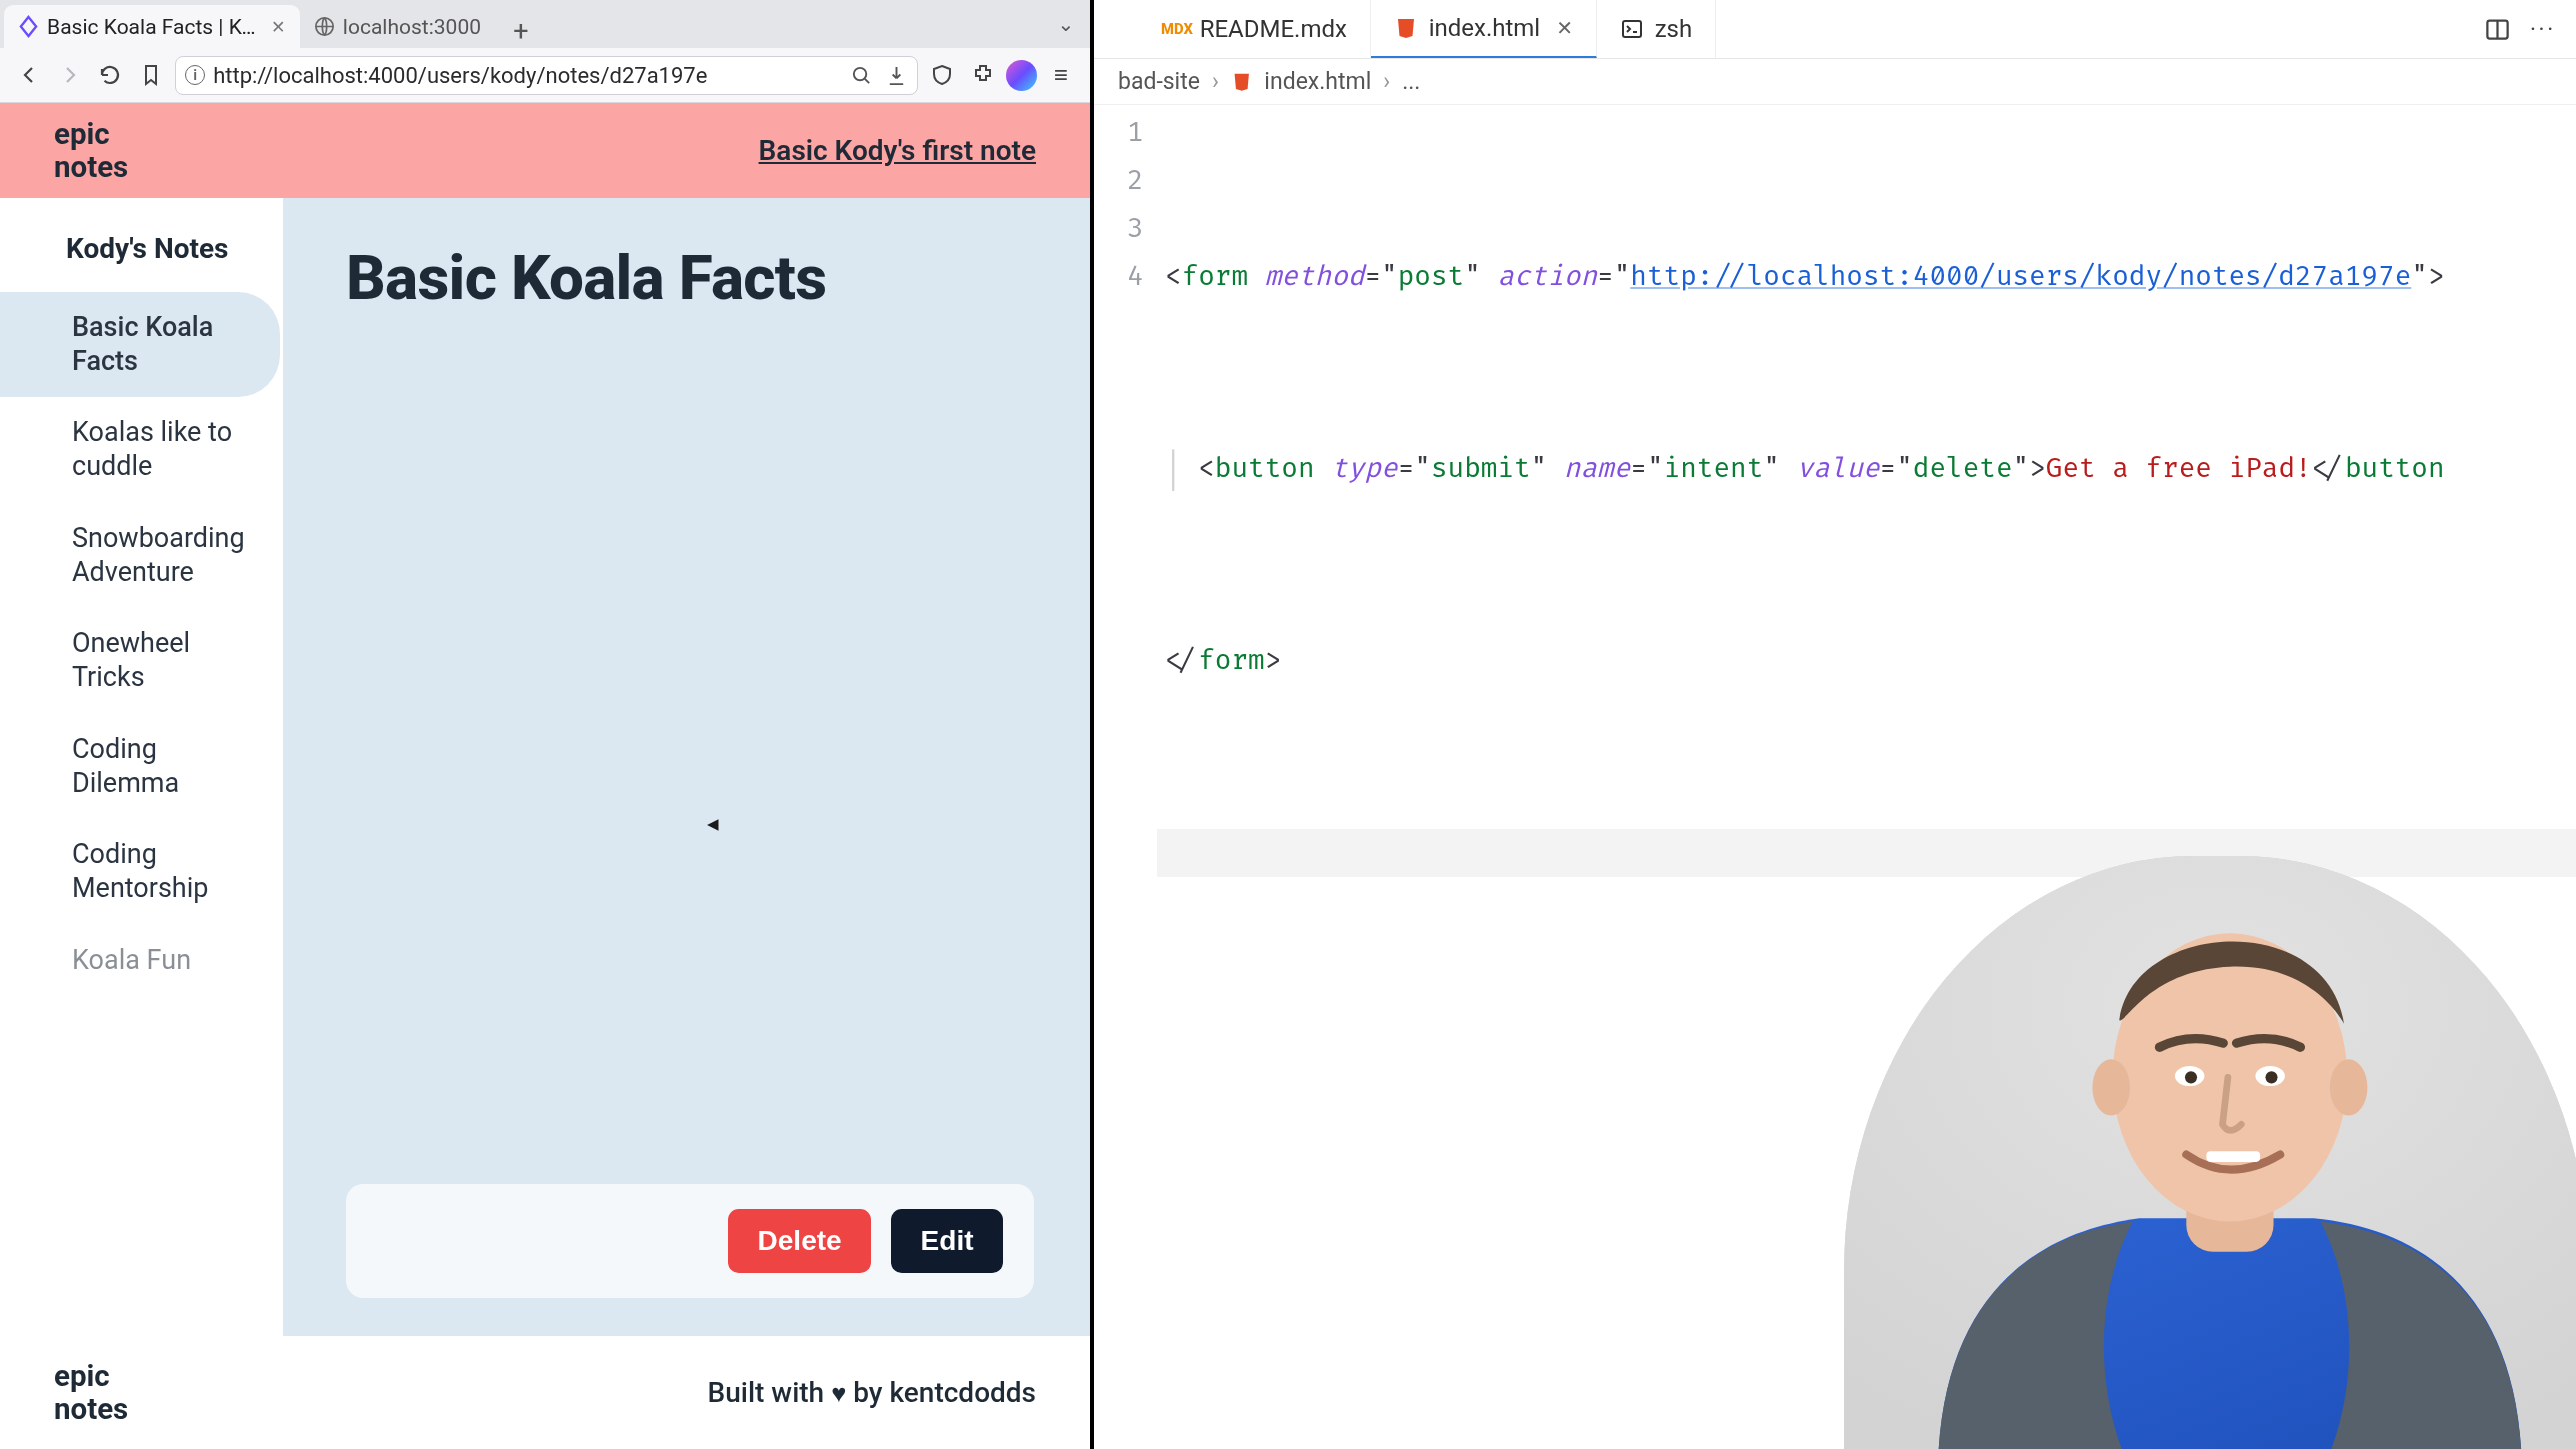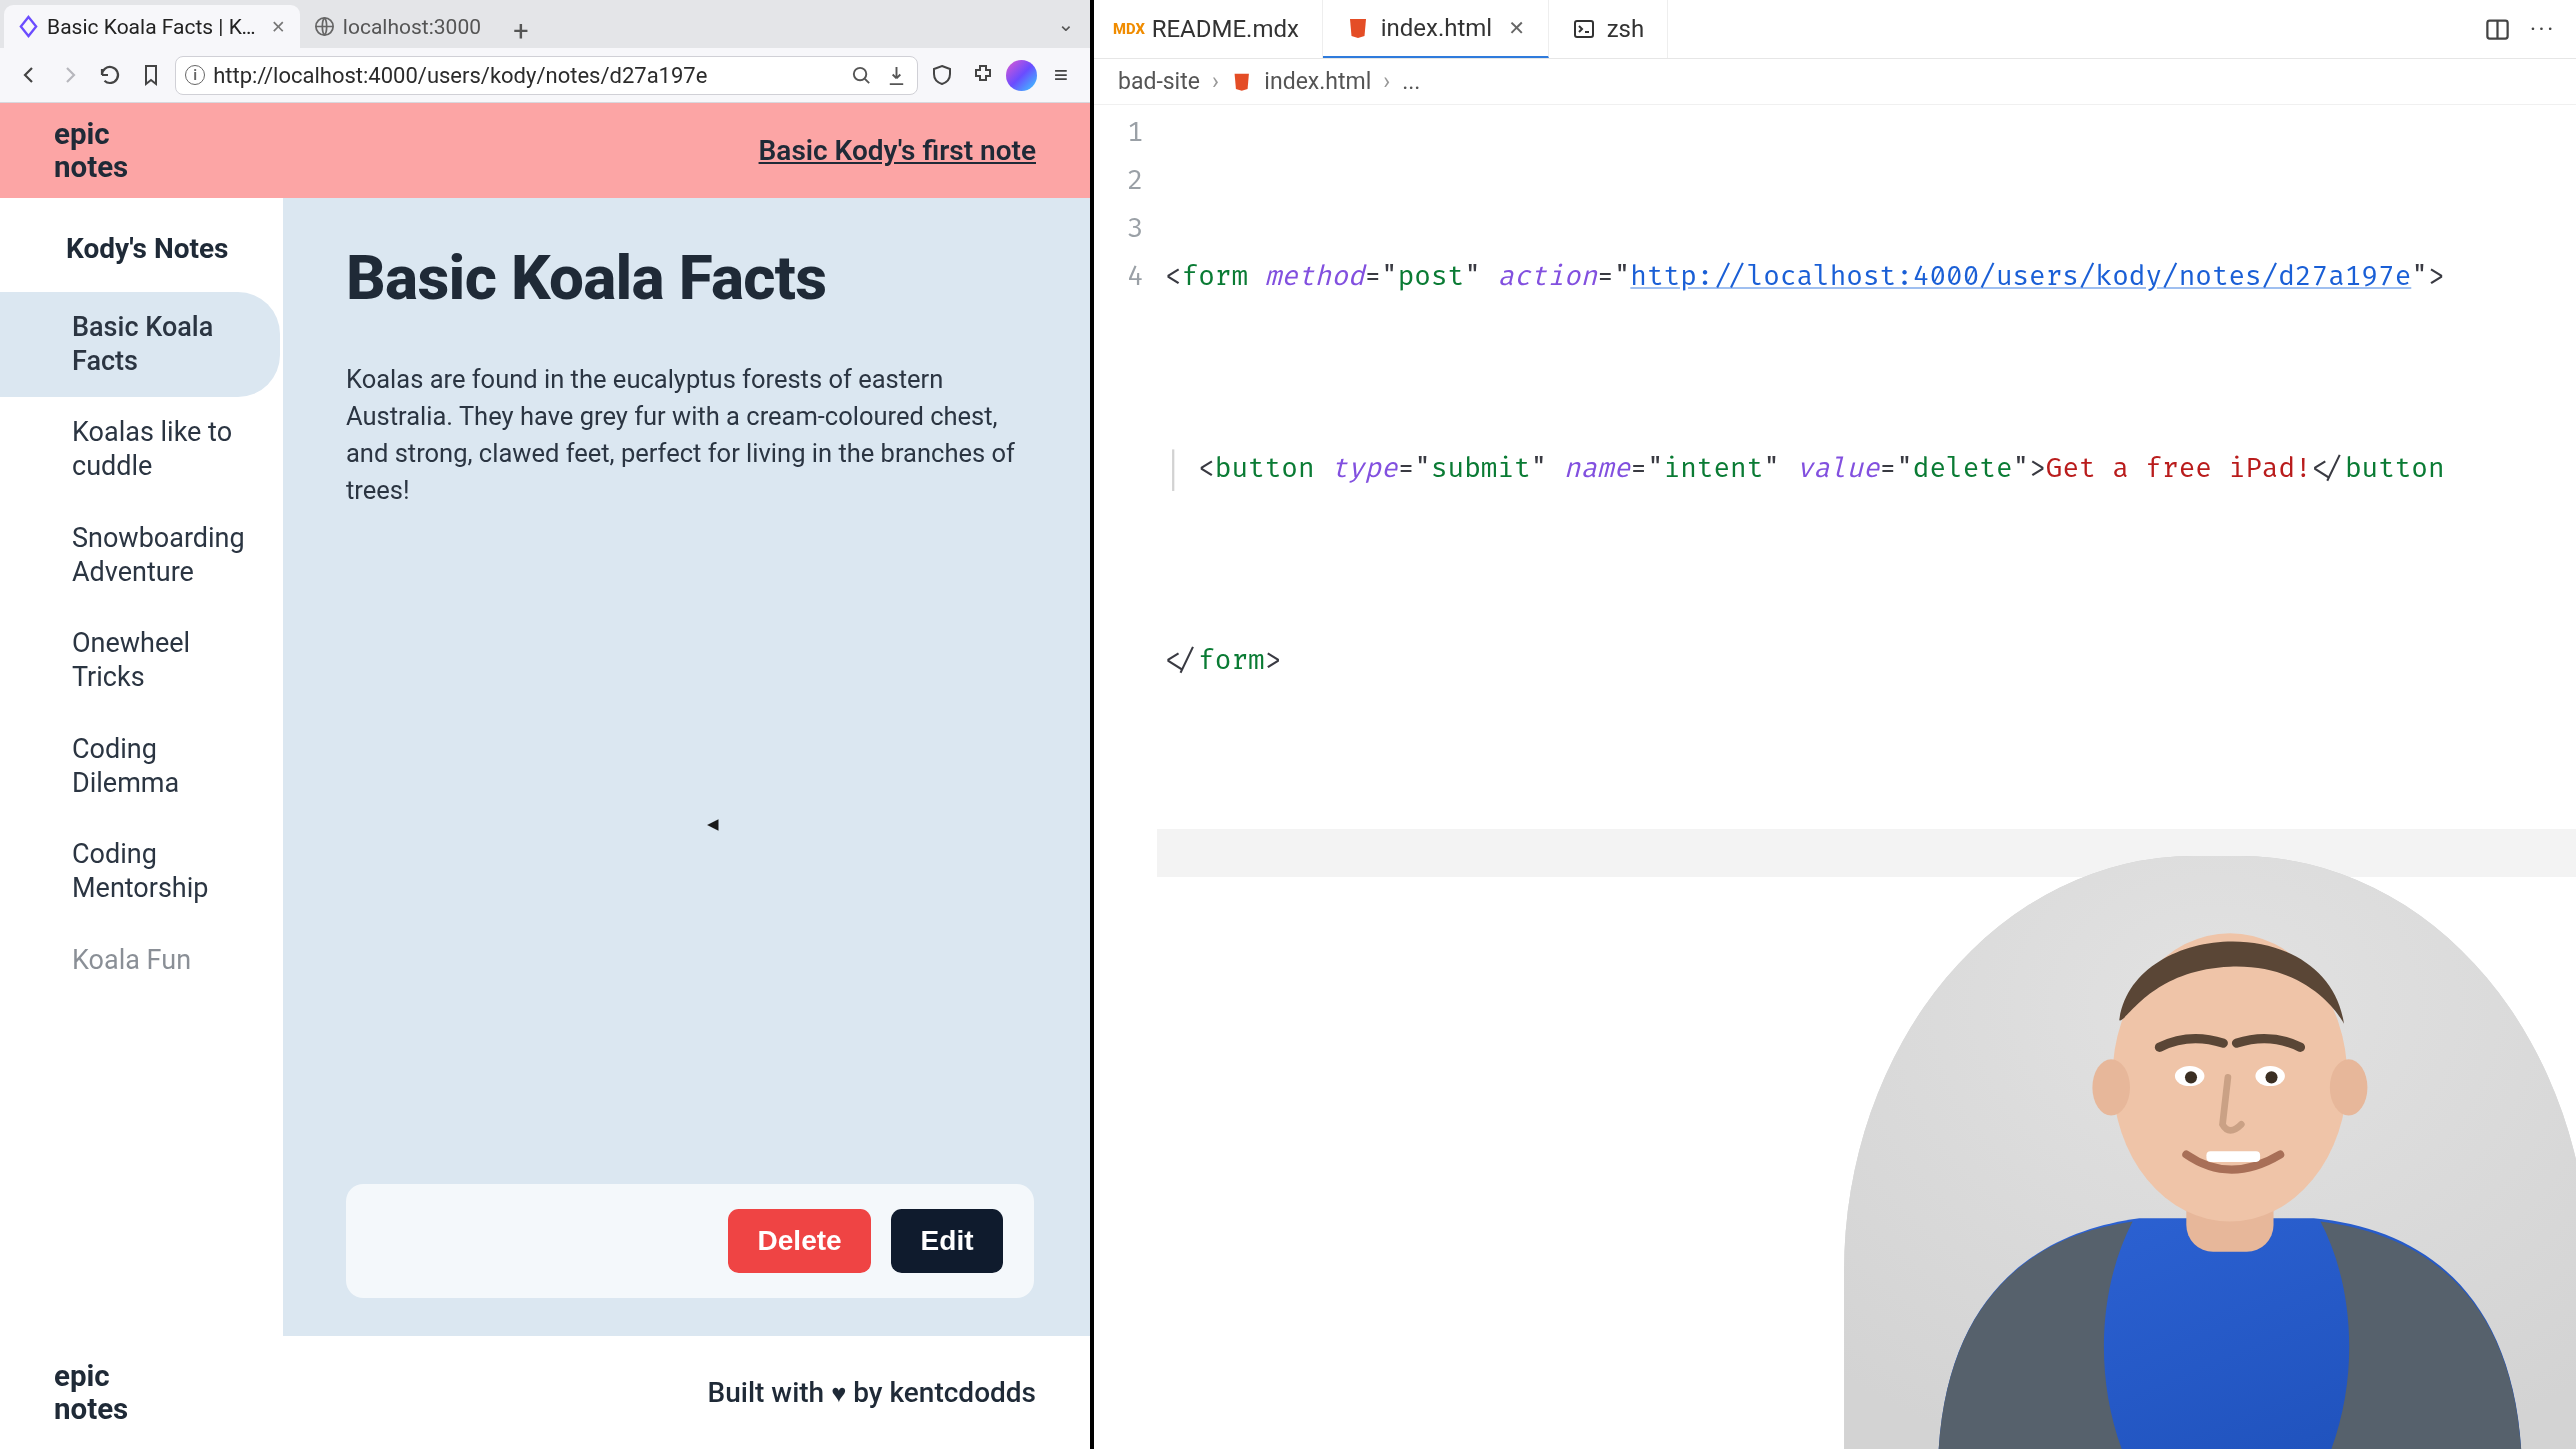--- a/index.html
+++ b/index.html
@@ -200,21 +200,21 @@
     border-bottom: 0.7px solid #e6e6e6;
   }
   .ed-tab {
     display:flex; align-items:center; gap:10.7px;
     padding: 0 23px; font-size:24px; color:#333;
     border-right:0.7px solid #eee;
   }
   .ed-tab.active { border-bottom: 2px solid #2f7bdc; }
   .ed-tab .ed-close { font-size:20px; color:#666; margin-left:5.4px; }
   .ed-tab .ed-icon { width:24px; height:24px; display:flex; align-items:center; justify-content:center; }
-  .ed-icon.mdx { color:#f08c00; font-weight:800; font-size:14.8px; }
+  .ed-icon.mdx { color:#f08c00; font-weight:800; font-size:14.8px;margin-left:48px; }
   .ed-icon.html { color:#e44d26; }
   .ed-icon.html svg, .ed-icon.term svg { width:100%; height:100%; }
   .ed-icon.term { color:#333; }
   .editor-tabs-right {
     margin-left:auto; display:flex; align-items:center; gap:19px; padding-right:20px; color:#444;
   }
   .editor-tabs-right .ticn { width:27px; height:27px; }
 
   .breadcrumbs {
     height: 46px;
@@ -353,21 +353,20 @@
         <div class="note-item">Koalas like to cuddle</div>
         <div class="note-item">Snowboarding Adventure</div>
         <div class="note-item">Onewheel Tricks</div>
         <div class="note-item">Coding Dilemma</div>
         <div class="note-item">Coding Mentorship</div>
         <div class="note-item">Koala Fun</div>
       </div>
 
       <div class="note-pane">
         <h1 class="note-title">Basic Koala Facts</h1>
-        <p class="note-body">Koalas are found in the eucalyptus forests of eastern Australia. They have grey fur with a cream-coloured chest, and strong, clawed feet, perfect for living in the branches of trees!</p>
         <span class="cursor-dot">◂</span>
 
         <div class="action-bar">
           <button class="btn btn-danger">Delete</button>
           <button class="btn btn-dark">Edit</button>
         </div>
       </div>
     </div>
 
     <div class="app-footer">

